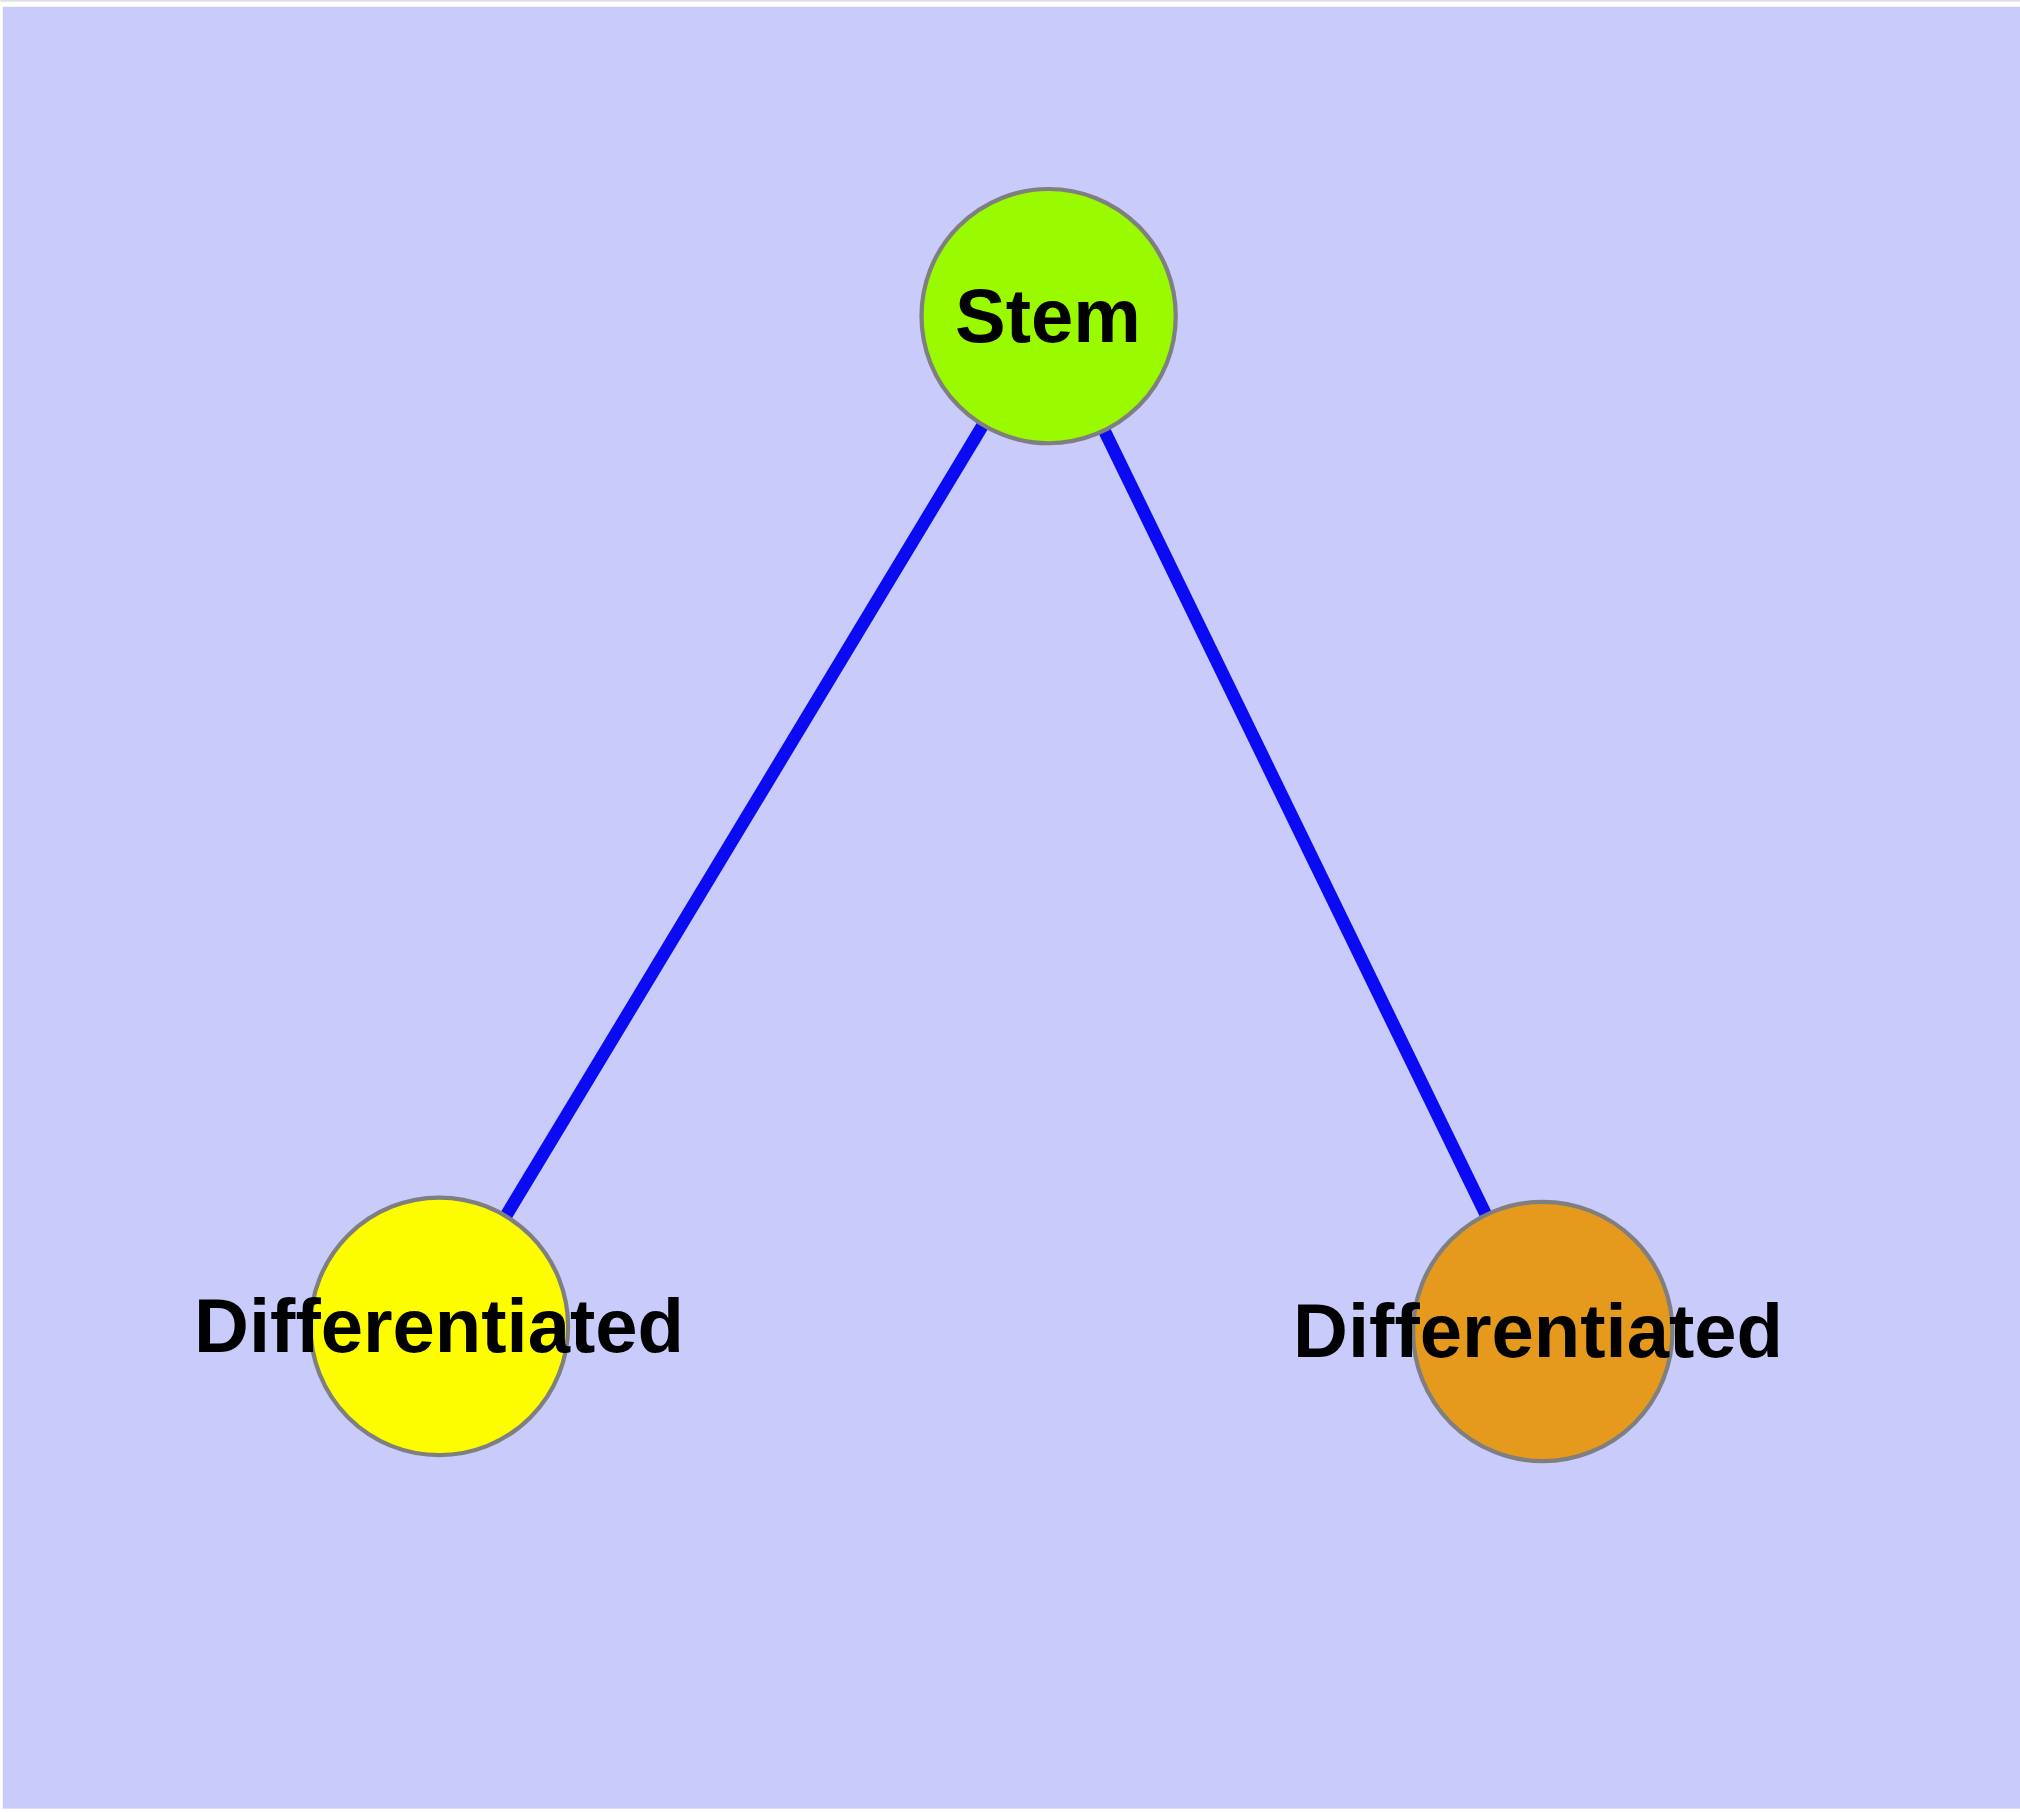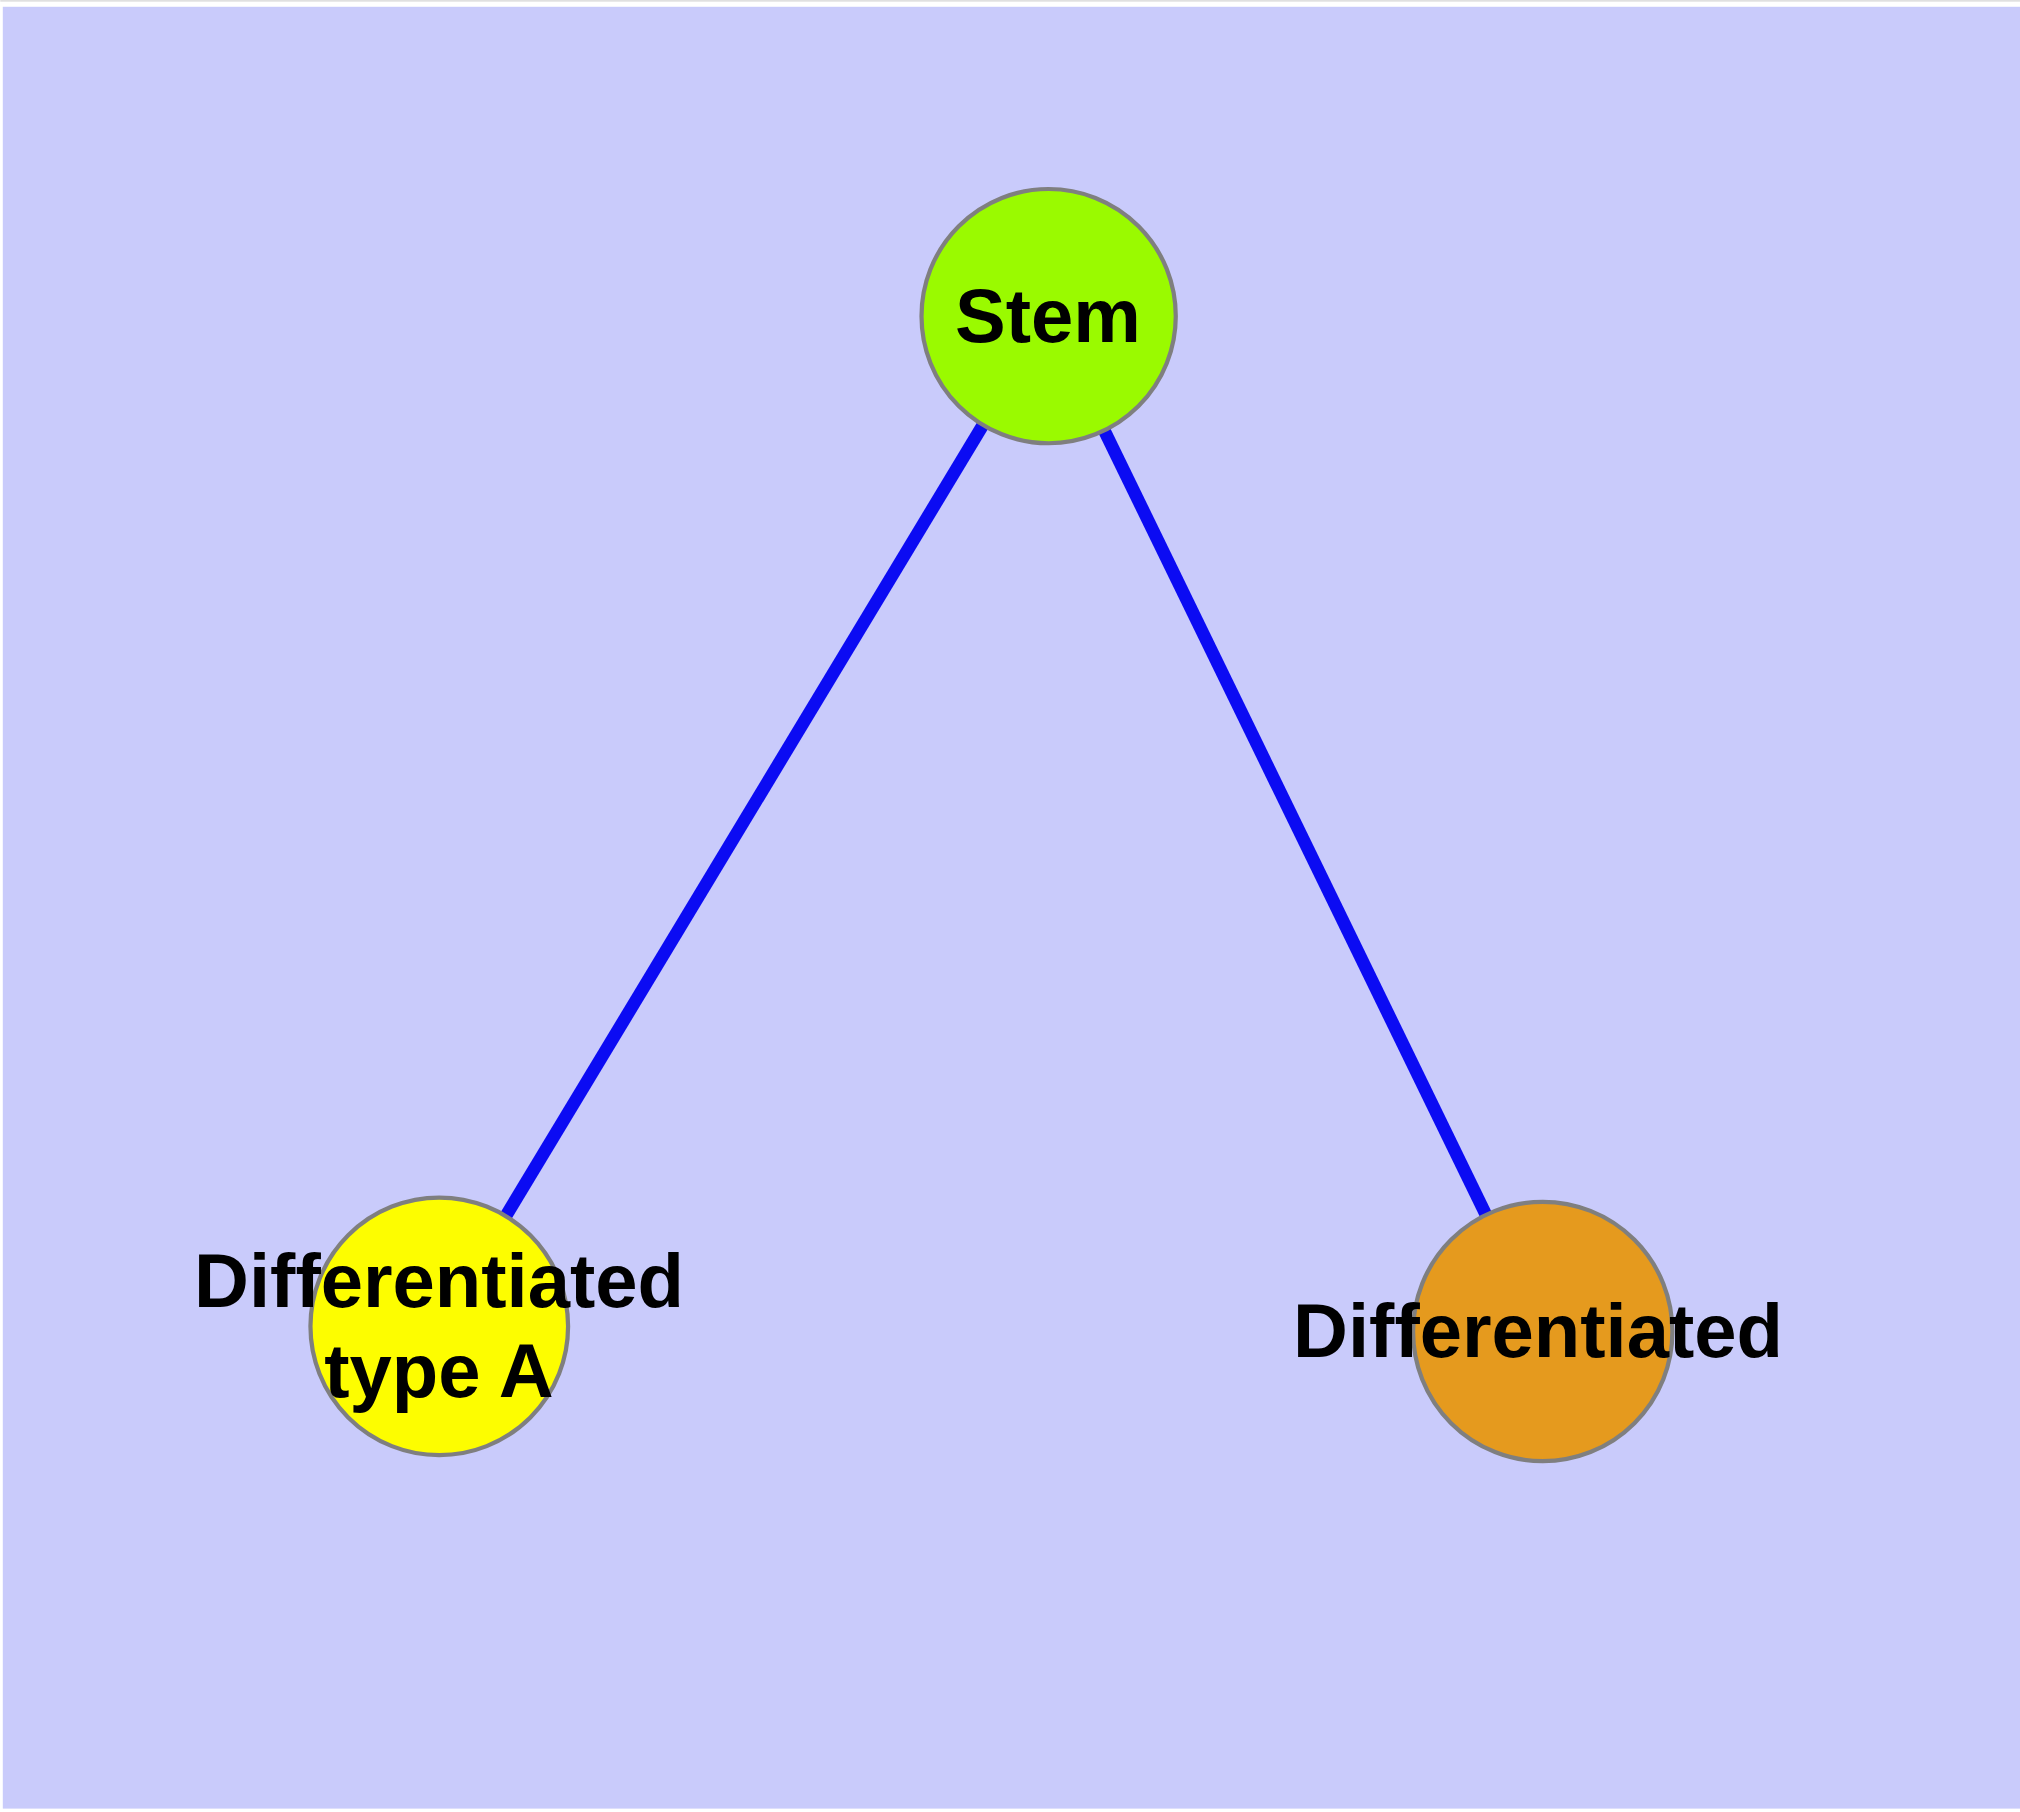--- a/index.html
+++ b/index.html
@@ -60,21 +60,20 @@
     <circle class="node-circle" cx="518" cy="1565" r="152" fill="#fdfd00" stroke="#7f7f7f"></circle>
     <circle class="node-circle" cx="1820" cy="1571" r="153" fill="#e59a1e" stroke="#7f7f7f"></circle>
   </svg>
 
   <div class="node-label label-stem">
     <span>Stem</span>
   </div>
 
   <div class="node-label label-type-a">
     <span>Differentiated</span>
-    <span>type A</span>
   </div>
 
   <div class="node-label label-type-b">
     <span>Differentiated</span>
   </div>
 
 </div>
 
 
 </body></html>

